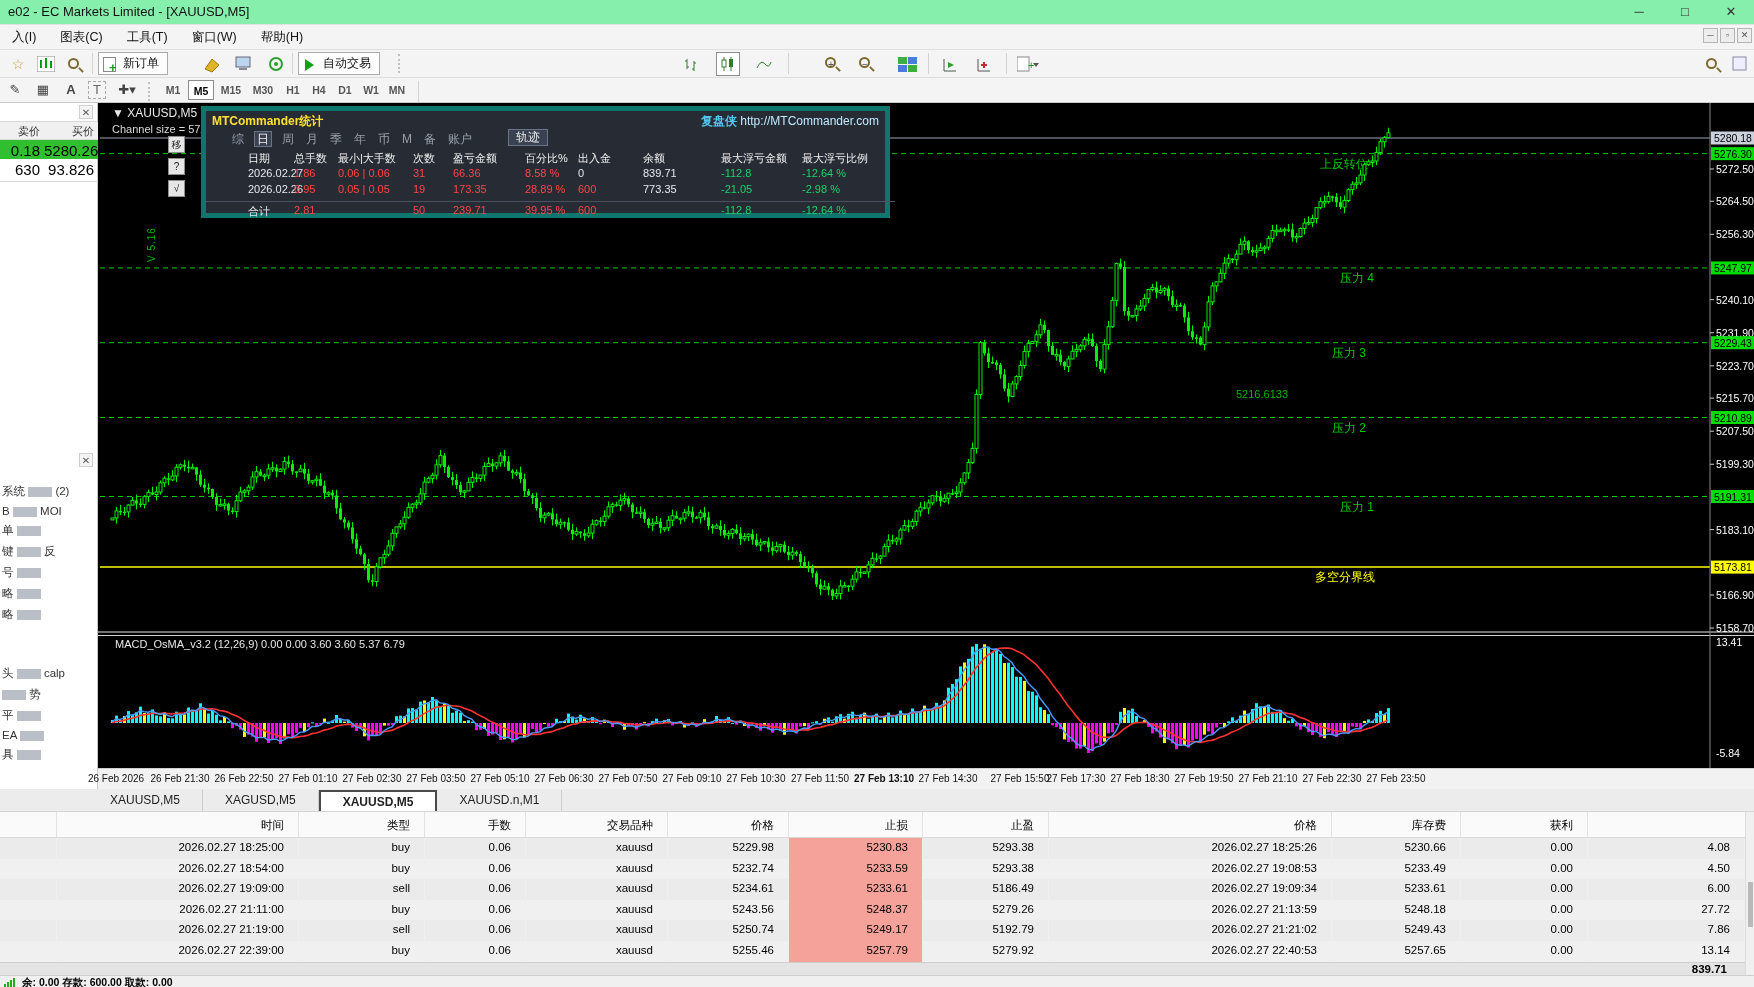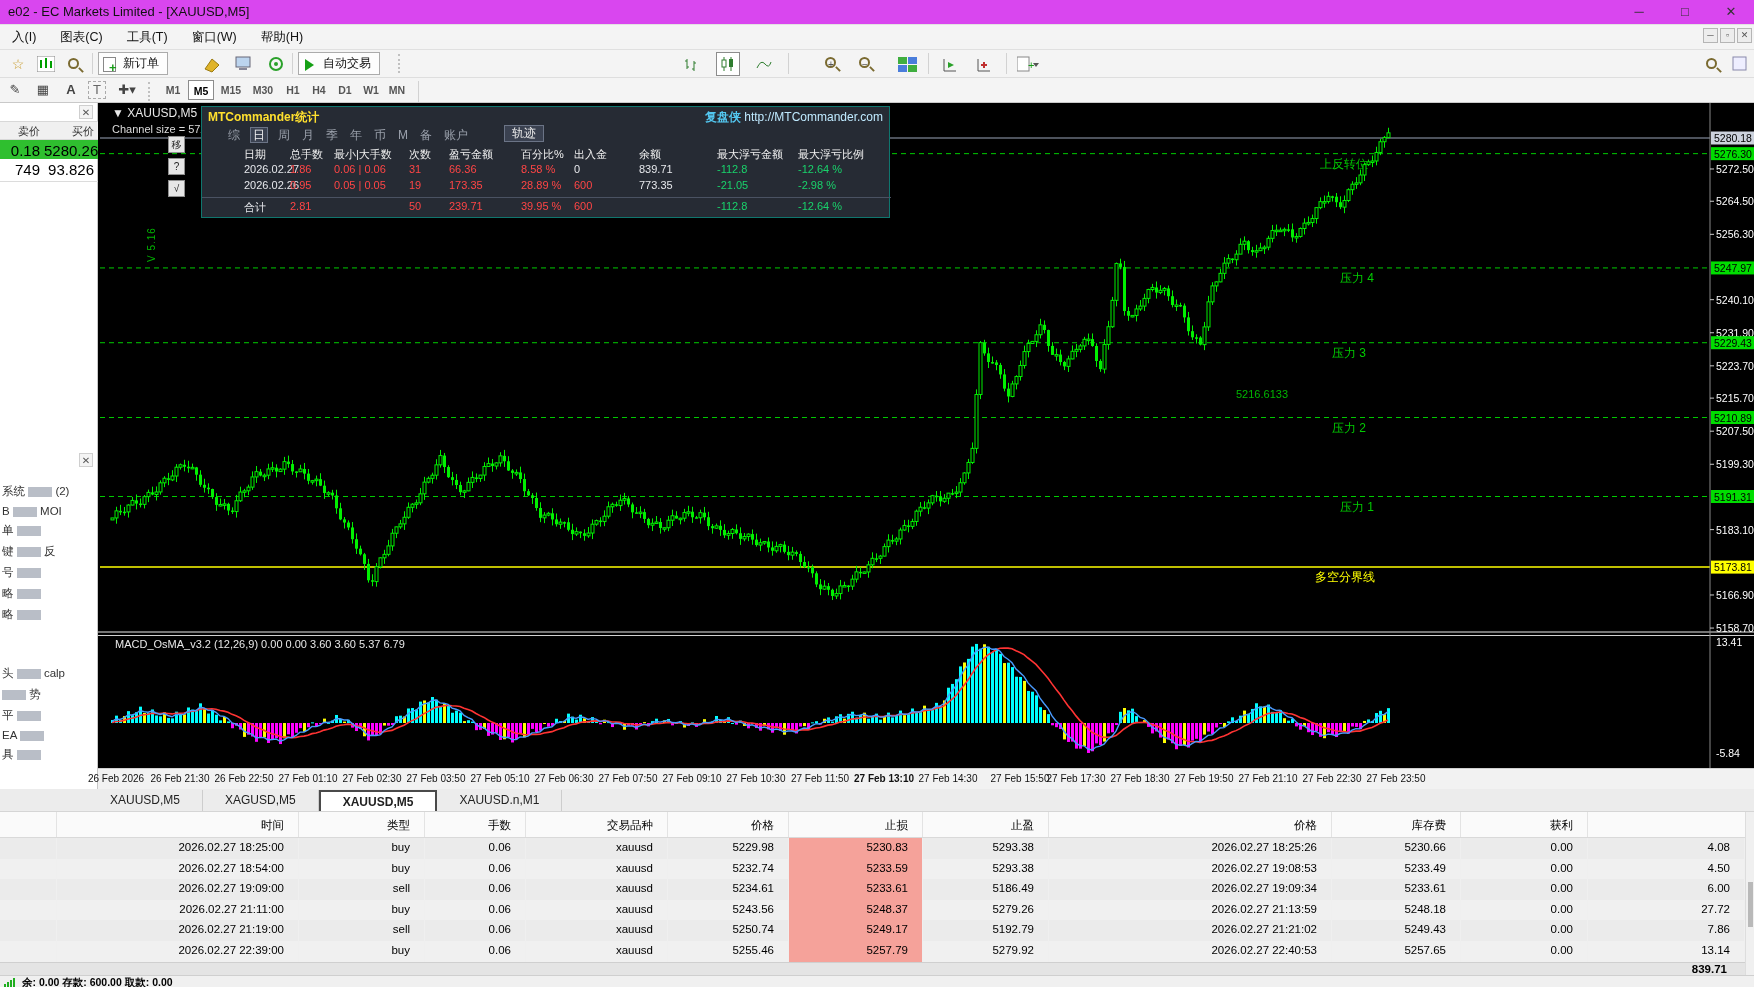--- a/index.html
+++ b/index.html
@@ -2,21 +2,21 @@
 <html><head>
 <meta charset="utf-8">
 <style>
   * { margin:0; padding:0; box-sizing:border-box; }
   html,body { width:1754px; height:987px; background:#f0f0f0; overflow:hidden;
     font-family:"Liberation Sans", sans-serif; }
   #app { position:absolute; width:1754px; height:987px; background:#f0f0f0; }
   .abs { position:absolute; }
 
   
-  #titlebar { left:0; top:0; width:1754px; height:25px; background:#d946ef; border-bottom:1px solid #e2e2e2; }
+  #titlebar { left:0; top:0; width:1754px; height:25px; background:#86efac; border-bottom:1px solid #e2e2e2; }
   #title-text { left:8px; top:4px; font-size:13px; color:#111; }
   .winbtn { top:0; width:46px; height:24px; text-align:center; line-height:24px; font-size:13px; color:#333; }
   #menubar { left:0; top:25px; width:1754px; height:25px; background:#f4f4f4; border-bottom:1px solid #e0e0e0; display:flex; align-items:center; }
   .menu-item { padding:0 12px; font-size:12.5px; color:#111; height:25px; line-height:25px; }
   .mdi-btn { top:28px; width:15px; height:15px; border:1px solid #b5b5b5; background:#ededed; font-size:9px; line-height:13px; text-align:center; color:#555; }
 
   #toolbar1 { left:0; top:50px; width:1754px; height:28px; background:#f4f4f4; border-bottom:1px solid #dedede; }
   #toolbar2 { left:0; top:78px; width:1754px; height:25px; background:#f4f4f4; border-bottom:1px solid #c9c9c9; }
   .tbtn { position:absolute; top:2px; width:24px; height:24px; border:1px solid transparent; text-align:center; line-height:22px; font-size:14px; color:#444; }
   .tbtn2 { position:absolute; top:1px; width:22px; height:22px; text-align:center; line-height:22px; font-size:13px; color:#444; }
@@ -42,21 +42,21 @@
   .mw-green { background:#2fbf2f; }
   .nav-item { font-size:11.5px; color:#333; padding:3px 0 3px 2px; white-space:nowrap; }
   .redact { display:inline-block; width:24px; height:10px; background:#b9bec7; vertical-align:middle; }
   #chart-title { left:112px; top:106px; color:#e8e8e8; font-size:12px; }
   #chart-min { left:224px; top:108px; width:15px; height:13px; background:#e3e3e3; border:1px solid #999; color:#222; font-size:10px; line-height:10px; text-align:center; }
   #channel-info { left:112px; top:123px; color:#dcdcdc; font-size:11px; }
   .side-btn { position:absolute; left:168px; width:17px; height:17px; background:#e6e6e6; border:1px solid #8f8f8f; font-size:10px; text-align:center; line-height:15px; color:#222; }
   #ver-vert { left:146px; top:262px; color:#00b400; font-size:10px; transform:rotate(-90deg); transform-origin:left top; letter-spacing:1px; }
 
   
-  #commander { left:201px; top:106px; width:689px; height:112px; background:#262b34; border:1px solid #0f766e; color:#d8dae0; z-index:5;padding-left:16px; }
+  #commander { left:201px; top:106px; width:689px; height:112px; background:#262b34; border:5px solid #0f766e; color:#d8dae0; z-index:5;padding-left:16px; }
   #cmd-titlerow { position:absolute; left:0; top:0; width:100%; height:18px; }
   #cmd-title { position:absolute; left:6px; top:2px; color:#ffe02e; font-size:12px; font-weight:bold; }
   #cmd-brand { position:absolute; right:6px; top:2px; font-size:12px; color:#bfeaff; }
   #cmd-brand b { color:#53c7f0; font-weight:bold; }
   #cmd-tabs { position:absolute; left:24px; top:20px; height:17px; font-size:12px; color:#9aa0ab; }
   #cmd-tabs span { margin-right:8px; padding:0 2px; }
   .cmd-tab-active { background:#3a4150; border:1px solid #6b7486; color:#f0f0f0; }
   #track-btn { position:absolute; left:302px; top:18px; height:17px; padding:0 7px; background:#3a4150; border:1px solid #6b7486; color:#e8e8e8; font-size:12px; line-height:15px; }
   .cmd-grid { position:absolute; left:0; width:689px; display:grid; grid-template-columns:88px 44px 75px 40px 72px 53px 65px 78px 81px 93px; font-size:11px; }
   .cmd-grid div { padding-left:0; white-space:nowrap; }
@@ -246,21 +246,21 @@
     <div class="mw-header">
       <div style="width:44px">卖价</div>
       <div style="width:54px">买价</div>
     </div>
     <div id="mw-rows">
         <div class="mw-row" style="top: 37px;">
           <div class="mw-cell mw-green" style="width: 44px;">0.18</div>
           <div class="mw-cell mw-green" style="width: 54px;">5280.26</div>
         </div>
         <div class="mw-row" style="top: 56px;">
-          <div class="mw-cell" style="width: 44px;">749</div>
+          <div class="mw-cell" style="width: 44px;">630</div>
           <div class="mw-cell" style="width: 54px;">93.826</div>
         </div>
       </div>
     <div style="position:absolute;left:0;top:78px;width:98px;border-top:1px solid #dcdcdc"></div>
     <div class="panel-x" style="left:79px;top:350px">✕</div>
     <div id="nav-list" style="position:absolute;left:0;top:378px;width:98px">
         <div class="nav-item">系统 <span class="redact"></span> (2)</div>
         <div class="nav-item">B <span class="redact"></span> MOI</div>
         <div class="nav-item">单 <span class="redact"></span></div>
         <div class="nav-item">键 <span class="redact"></span> 反</div>

